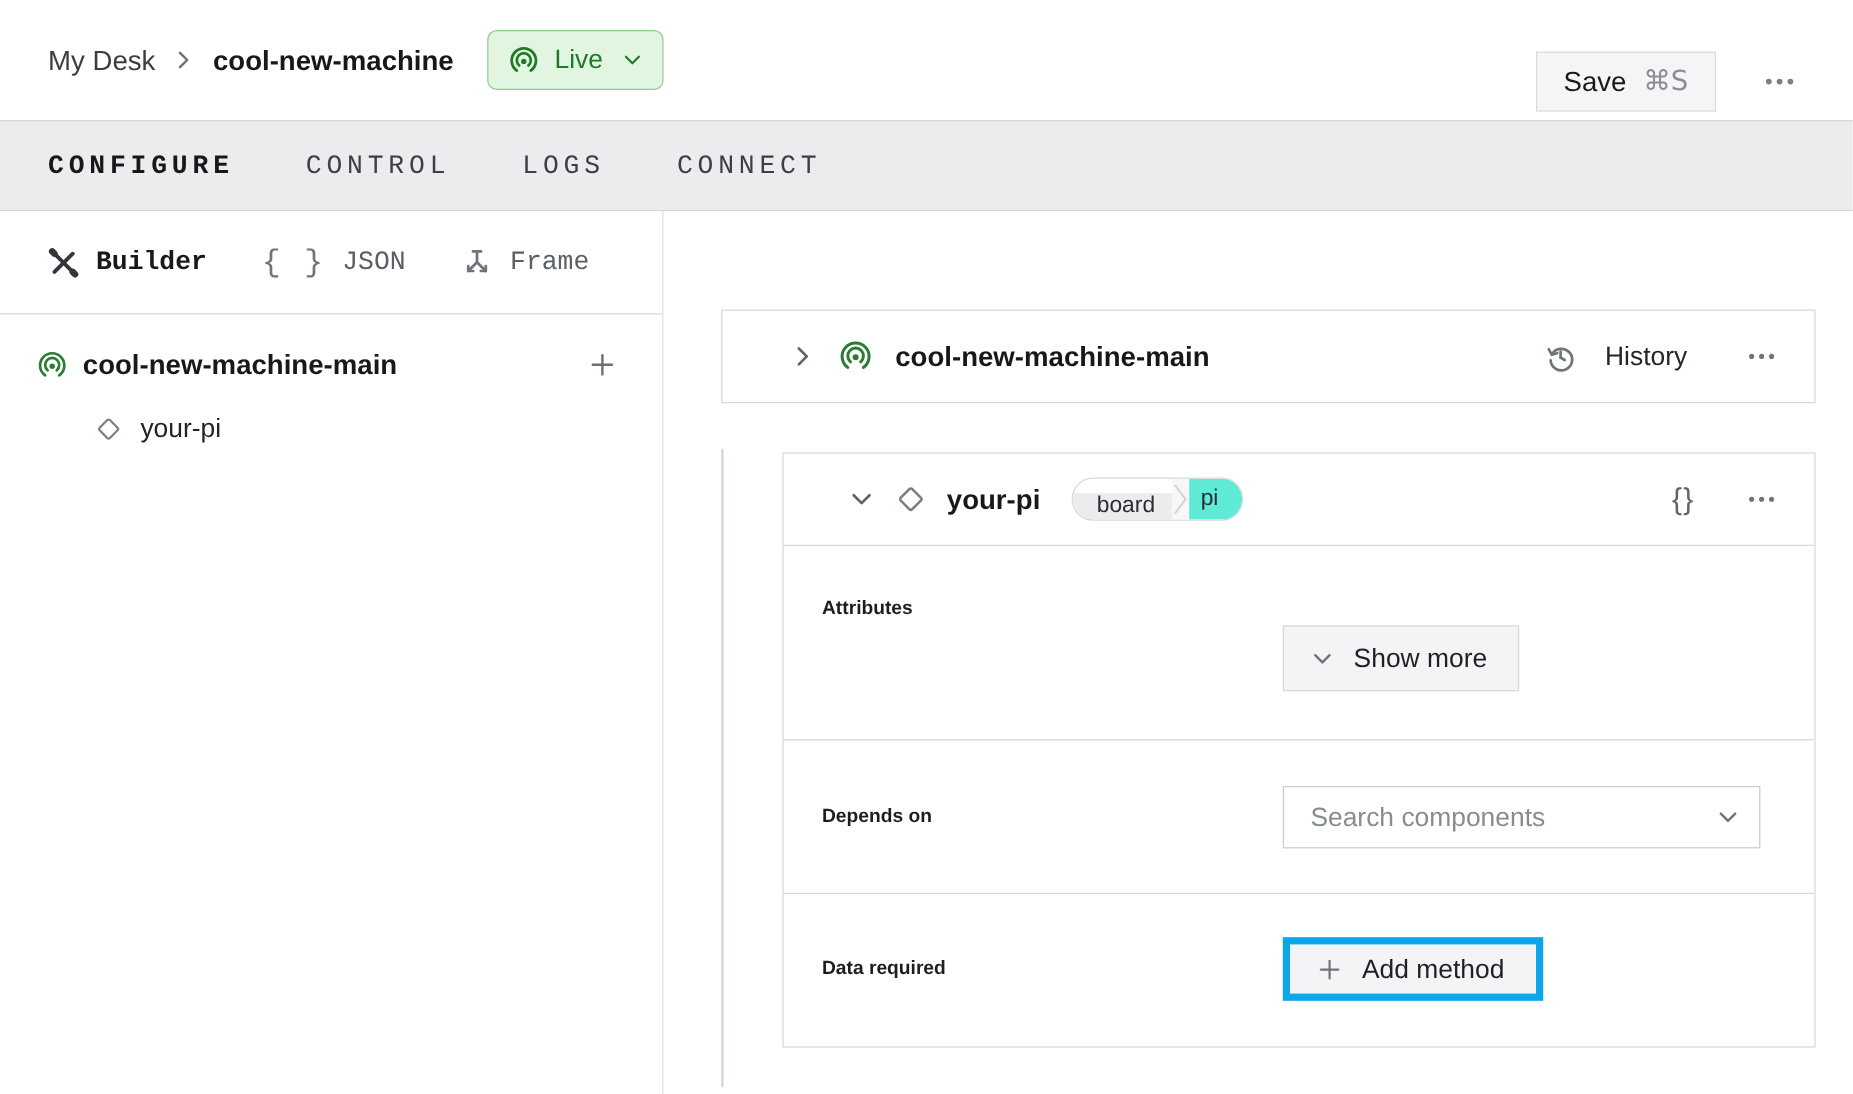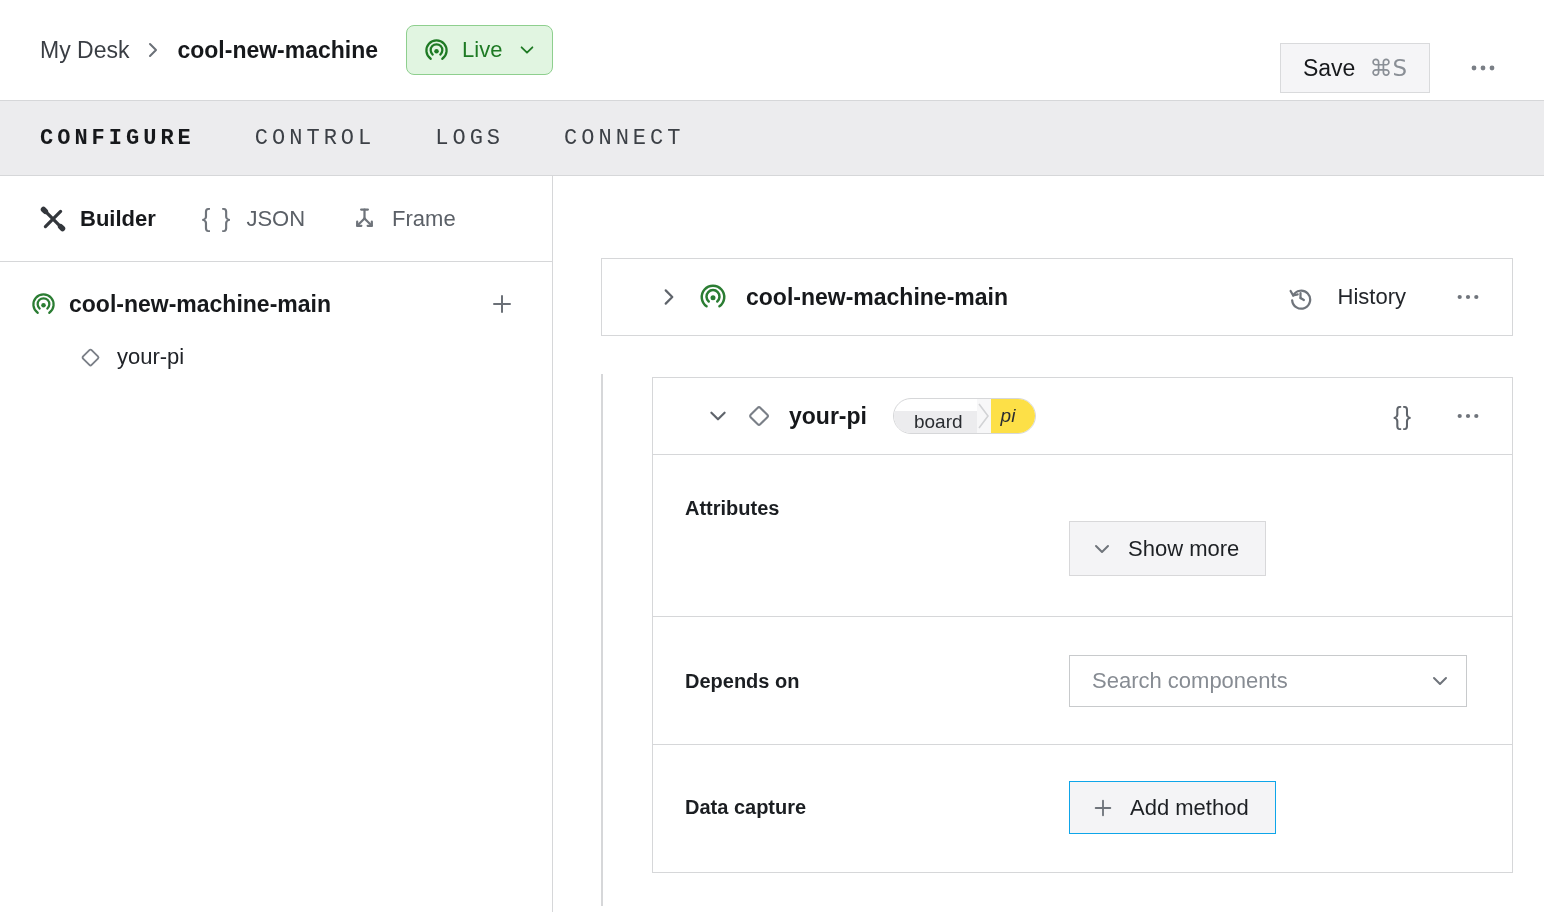--- a/index.html
+++ b/index.html
@@ -27,21 +27,21 @@
   .tab { font-family:"Liberation Mono","DejaVu Sans Mono",monospace; font-size:22px; letter-spacing:4px;
     background:none; border:none; color:#3c4046; cursor:pointer; padding:0; }
   .tab.active { font-weight:700; color:#16181b; }
 
   
   .content { display:flex; height:754px; }
   .sidebar { width:553px; border-right:1px solid #d6d7d9; background:#fff; flex-shrink:0; }
   .view-toggle { height:86px; border-bottom:1px solid #d6d7d9; display:flex; align-items:center;
     padding:0 28px 0 40px; gap:46px; }
   .mode-btn { display:inline-flex; align-items:center; gap:14px; background:none; border:none;
-    font-size:22px; color:#5b6067; cursor:pointer; font-family:Liberation Sans, sans-serif; }
+    font-size:22px; color:#5b6067; cursor:pointer; font-family:Liberation Mono, monospace; }
   .mode-btn.active { color:#17191c; font-weight:700; }
   .braces-glyph { font-size:26px; color:#6f747b; letter-spacing:2px; }
   .tree { padding:28px 36px 0 30px; }
   .tree-row { display:flex; align-items:center; gap:12px; cursor:pointer; }
   .tree-root { font-size:23px; font-weight:700; color:#17191c; }
   .tree-root .label { flex:0 0 auto; }
   .tree-spacer { flex:1; }
   .plus-btn { background:none; border:none; cursor:pointer; display:flex; padding:2px; }
   .tree-child { margin:26px 0 0 48px; font-size:22px; color:#202328; gap:14px; }
 
@@ -55,45 +55,45 @@
     border:none; font-size:22px; color:#23262b; cursor:pointer; font-family:inherit; }
   .machine-card .icon-btn { margin-left:28px; }
 
   .component-card { margin:41px 0 0 99px; width:861px; border:1px solid #d6d7d9; background:#fff; }
   .component-header { height:77px; border-bottom:1px solid #d6d7d9; display:flex; align-items:center;
     padding:0 28px 0 30px; gap:16px; }
   .pill { display:inline-flex; align-items:stretch; height:36px; border:1px solid #d6d7d9;
     border-radius:18px; overflow:hidden; margin-left:10px; font-size:19px; color:#2a2d31; }
   .pill-seg1 { background:#ececee; padding:0 14px 0 20px; display:flex; align-items:center;margin-top:12px; }
   .pill-div { background:#f7f7f8; display:flex; align-items:center; }
-  .pill-seg2 { background:#fde047; padding:0 20px 0 10px; display:flex; align-items:center;font-style:italic; }
+  .pill-seg2 { background:#5eead4; padding:0 20px 0 10px; display:flex; align-items:center; }
   .component-header .spacer { flex:1; }
   .card-braces { font-size:25px; color:#5f646b; background:none; border:none; cursor:pointer; letter-spacing:1px; }
   .component-header .icon-btn { margin-left:24px; }
 
   .section { display:flex; padding:38px 30px 40px 32px; }
   .section + .section { border-top:1px solid #d6d7d9; }
-  .section-label { width:384px; flex-shrink:0; font-size:20px; font-weight:600; color:#1b1e22; }
+  .section-label { width:384px; flex-shrink:0; font-size:16px; font-weight:600; color:#1b1e22; }
   .section-right { flex:1; }
   .empty-text { font-size:22px; color:#1f2226; line-height:30px; }
   .attributes .section-label { line-height:30px; }
   .show-more-btn { margin-top:28px; display:inline-flex; align-items:center; gap:16px; height:55px;
     padding:0 26px 0 22px; background:#f4f4f6; border:1px solid #d8d8da; font-size:22px; color:#1d2024;
     cursor:pointer; font-family:inherit; }
   .depends { padding:38px 30px 37px 32px; }
   .depends .section-label { line-height:52px; }
   .search-select { width:398px; height:52px; border:1px solid #c8cacc; background:#fff; display:flex;
     align-items:center; padding:0 16px 0 22px; }
   .search-select input { flex:1; border:none; outline:none; font-size:22px; color:#0f766e;
     font-family:inherit; background:transparent; min-width:0; }
   .search-select input::placeholder { color:#878c93; }
   .capture { padding:36px 30px 38px 32px; }
   .capture .section-label { line-height:53px; }
   .add-method-btn { display:inline-flex; align-items:center; gap:16px; height:53px; padding:0 26px 0 22px;
-    background:#f4f4f6; border:1px solid #0ea5e9; font-size:22px; color:#1d2024; cursor:pointer; font-family:inherit; }
+    background:#f4f4f6; border:6px solid #0ea5e9; font-size:22px; color:#1d2024; cursor:pointer; font-family:inherit; }
 </style>
 </head>
 <body>
 
 <header class="header">
   <nav class="breadcrumb">
     <span class="crumb-parent">My Desk</span>
     <span class="crumb-sep">
       <svg width="20" height="20" viewBox="0 0 20 20">
           <polyline points="7,4 13,10 7,16" fill="none" stroke="#6b7077" stroke-width="2" stroke-linecap="round" stroke-linejoin="round"></polyline>
@@ -295,21 +295,21 @@
             <span style="display:flex;">
               <svg width="20" height="20" viewBox="0 0 20 20">
                   <polyline points="4,7 10,13 16,7" fill="none" stroke="#6f747b" stroke-width="2" stroke-linecap="round" stroke-linejoin="round"></polyline>
                 </svg>
             </span>
           </div>
         </div>
       </div>
 
       <div class="section capture">
-        <div class="section-label">Data capture</div>
+        <div class="section-label">Data required</div>
         <div class="section-right">
           <button class="add-method-btn">
             <span style="display:flex;">
               <svg width="22" height="22" viewBox="0 0 24 24">
                   <line x1="12" y1="4" x2="12" y2="20" stroke="#6f747b" stroke-width="2" stroke-linecap="round"></line>
                   <line x1="4" y1="12" x2="20" y2="12" stroke="#6f747b" stroke-width="2" stroke-linecap="round"></line>
                 </svg>
             </span>
             <span>Add method</span>
           </button>

